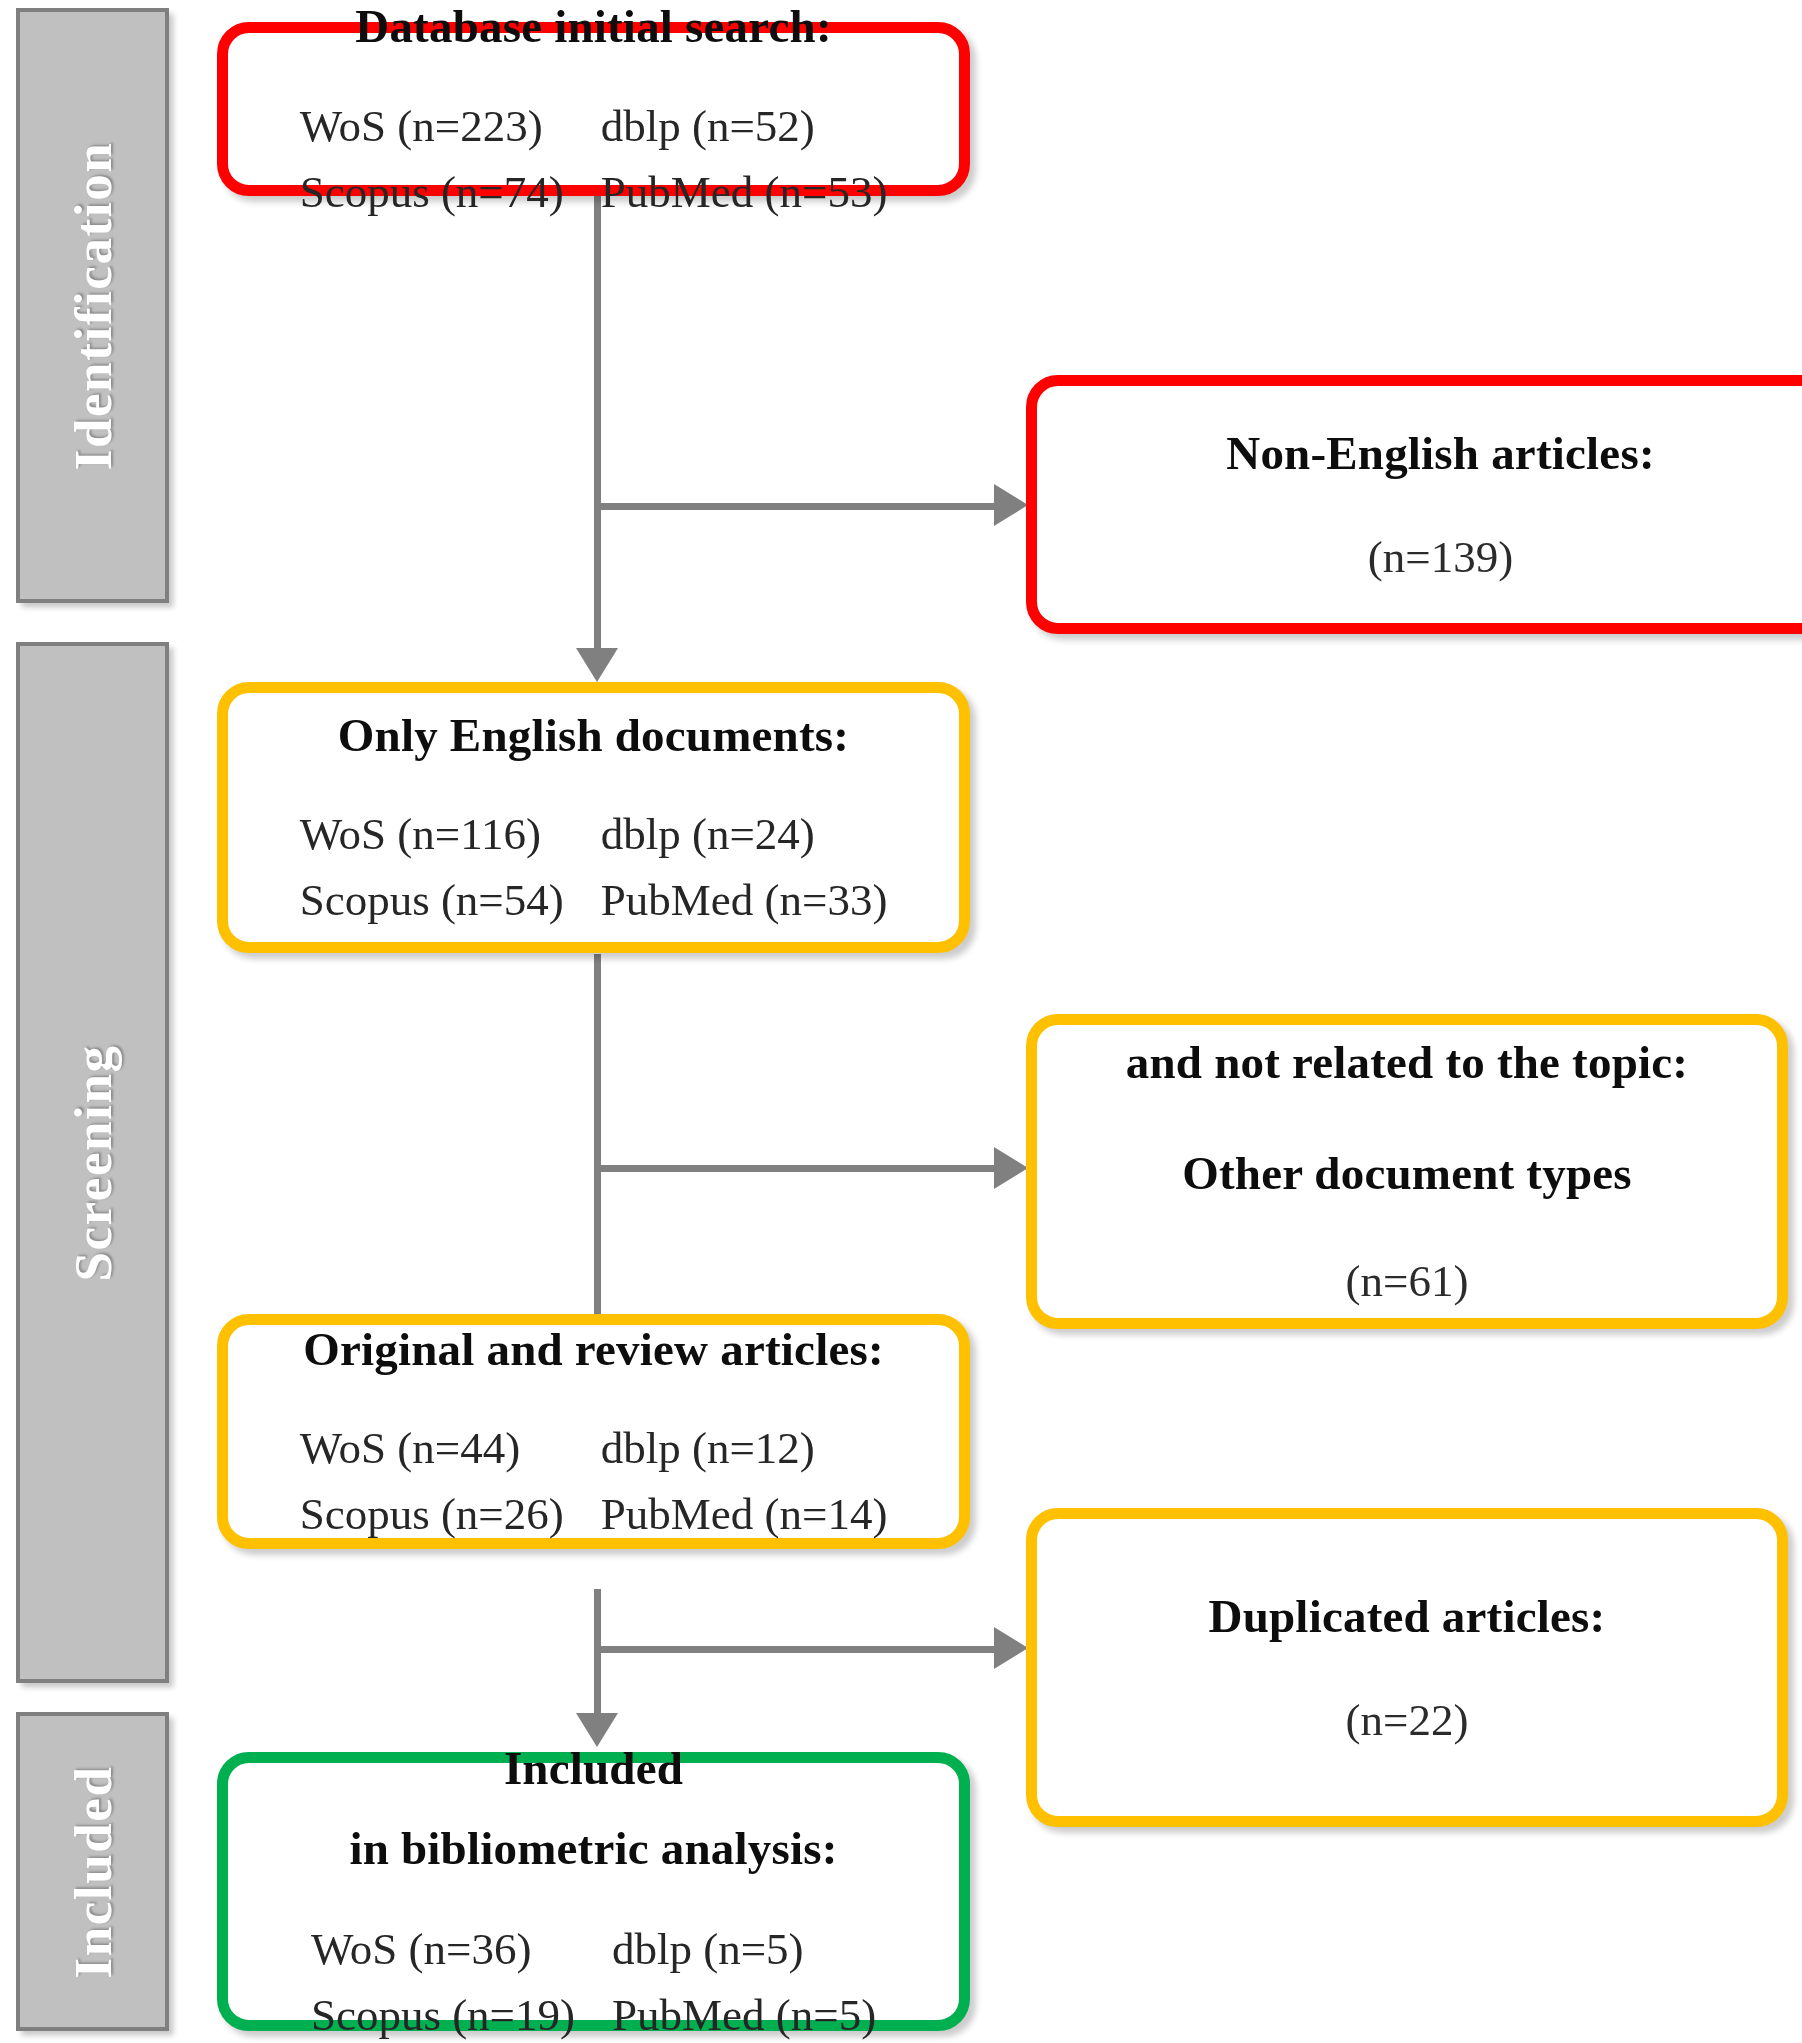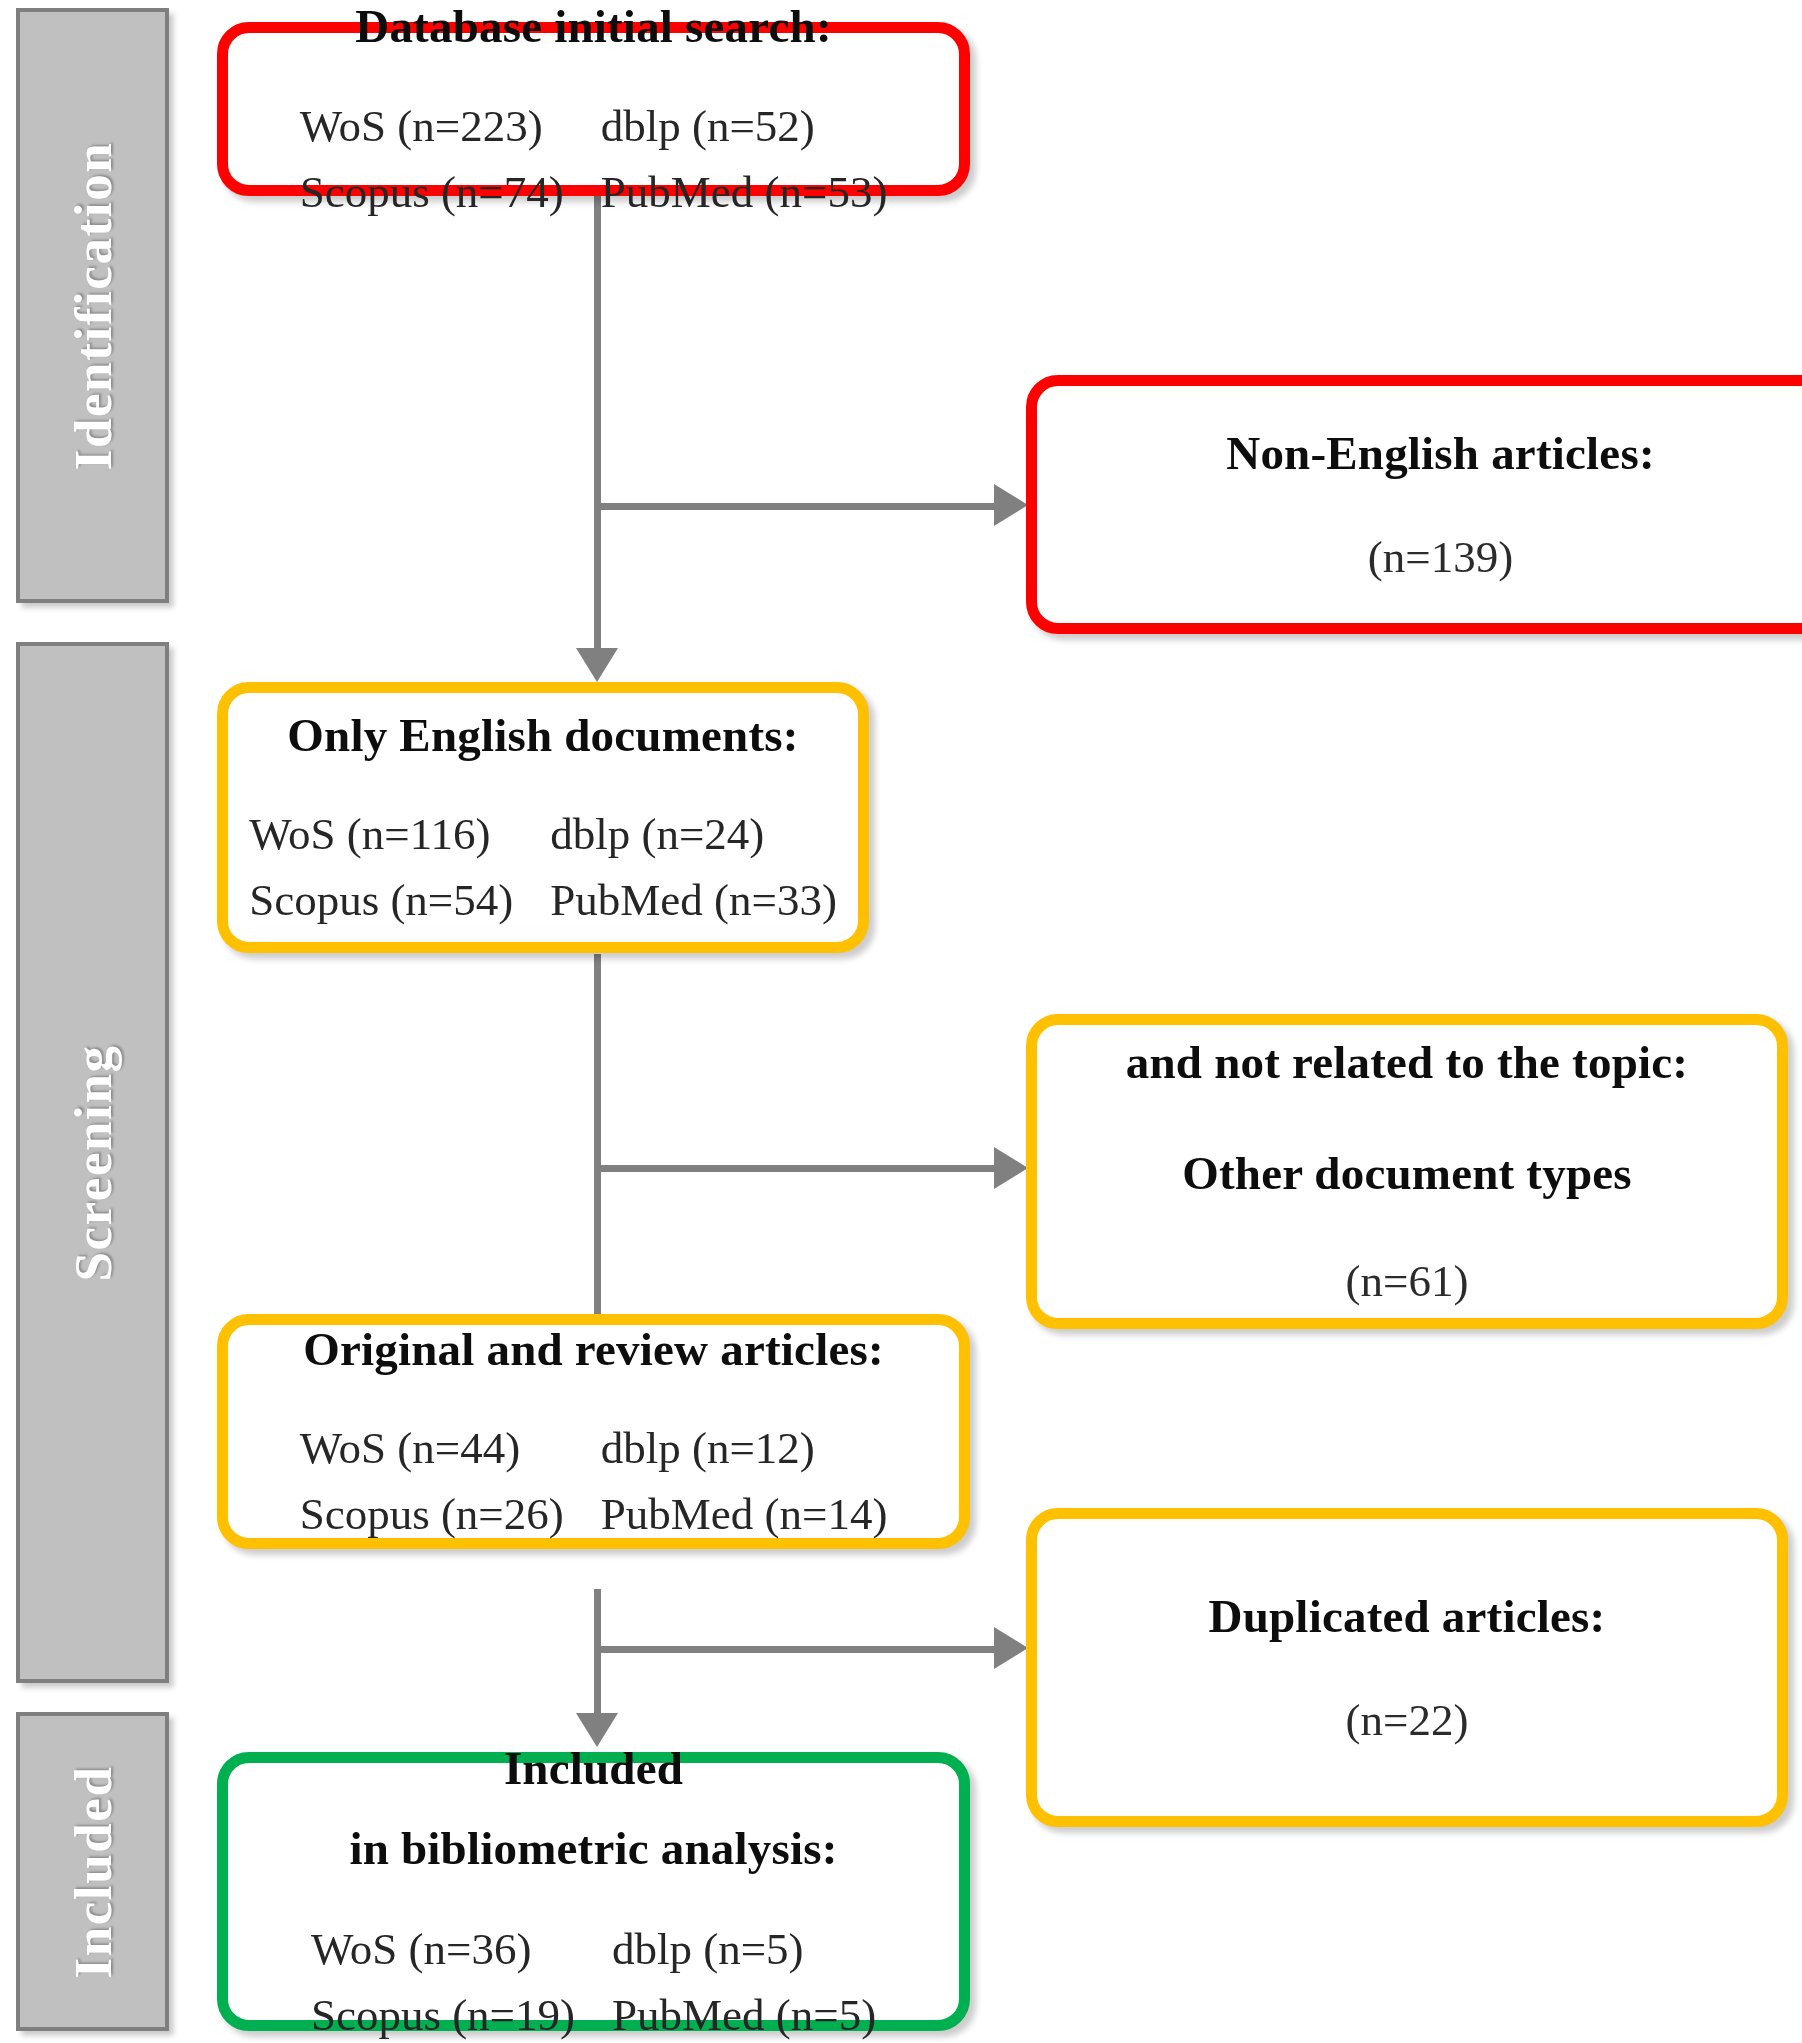--- a/index.html
+++ b/index.html
@@ -34,21 +34,21 @@
 
   .grid2{display:grid;grid-template-columns:auto auto;
          column-gap:37px;row-gap:14.4px;justify-content:center;
          align-items:baseline;margin-top:21px;}
   .grid2 .cell{font-size:45px;color:#262626;white-space:nowrap;}
   .grid2 .cell.r{text-align:left;}
 
   #box-initial-search{left:217px;top:22.3px;width:753px;height:174px;}
   #box-non-english{left:1026px;top:375px;width:829px;height:259px;
         justify-content:center;}
-  #box-english-docs{left:217px;top:682px;width:652px;height:271px;}
+  #box-english-docs{left:217px;top:682px;width:753px;height:271px;}
   #box-other-types{left:1026px;top:1014px;width:762px;height:315px;}
   #box-original-review{left:217px;top:1314px;width:753px;height:235px;}
   #box-duplicated{left:1026px;top:1508px;width:762px;height:319px;}
   #box-included{left:217px;top:1752px;width:753px;height:279px;}
 
   #box-non-english .title,#box-duplicated .title{margin-bottom:27px;}
   #box-other-types .title{margin-bottom:32px;}
   #box-included .title{margin-bottom:1.6px;}
 
   

